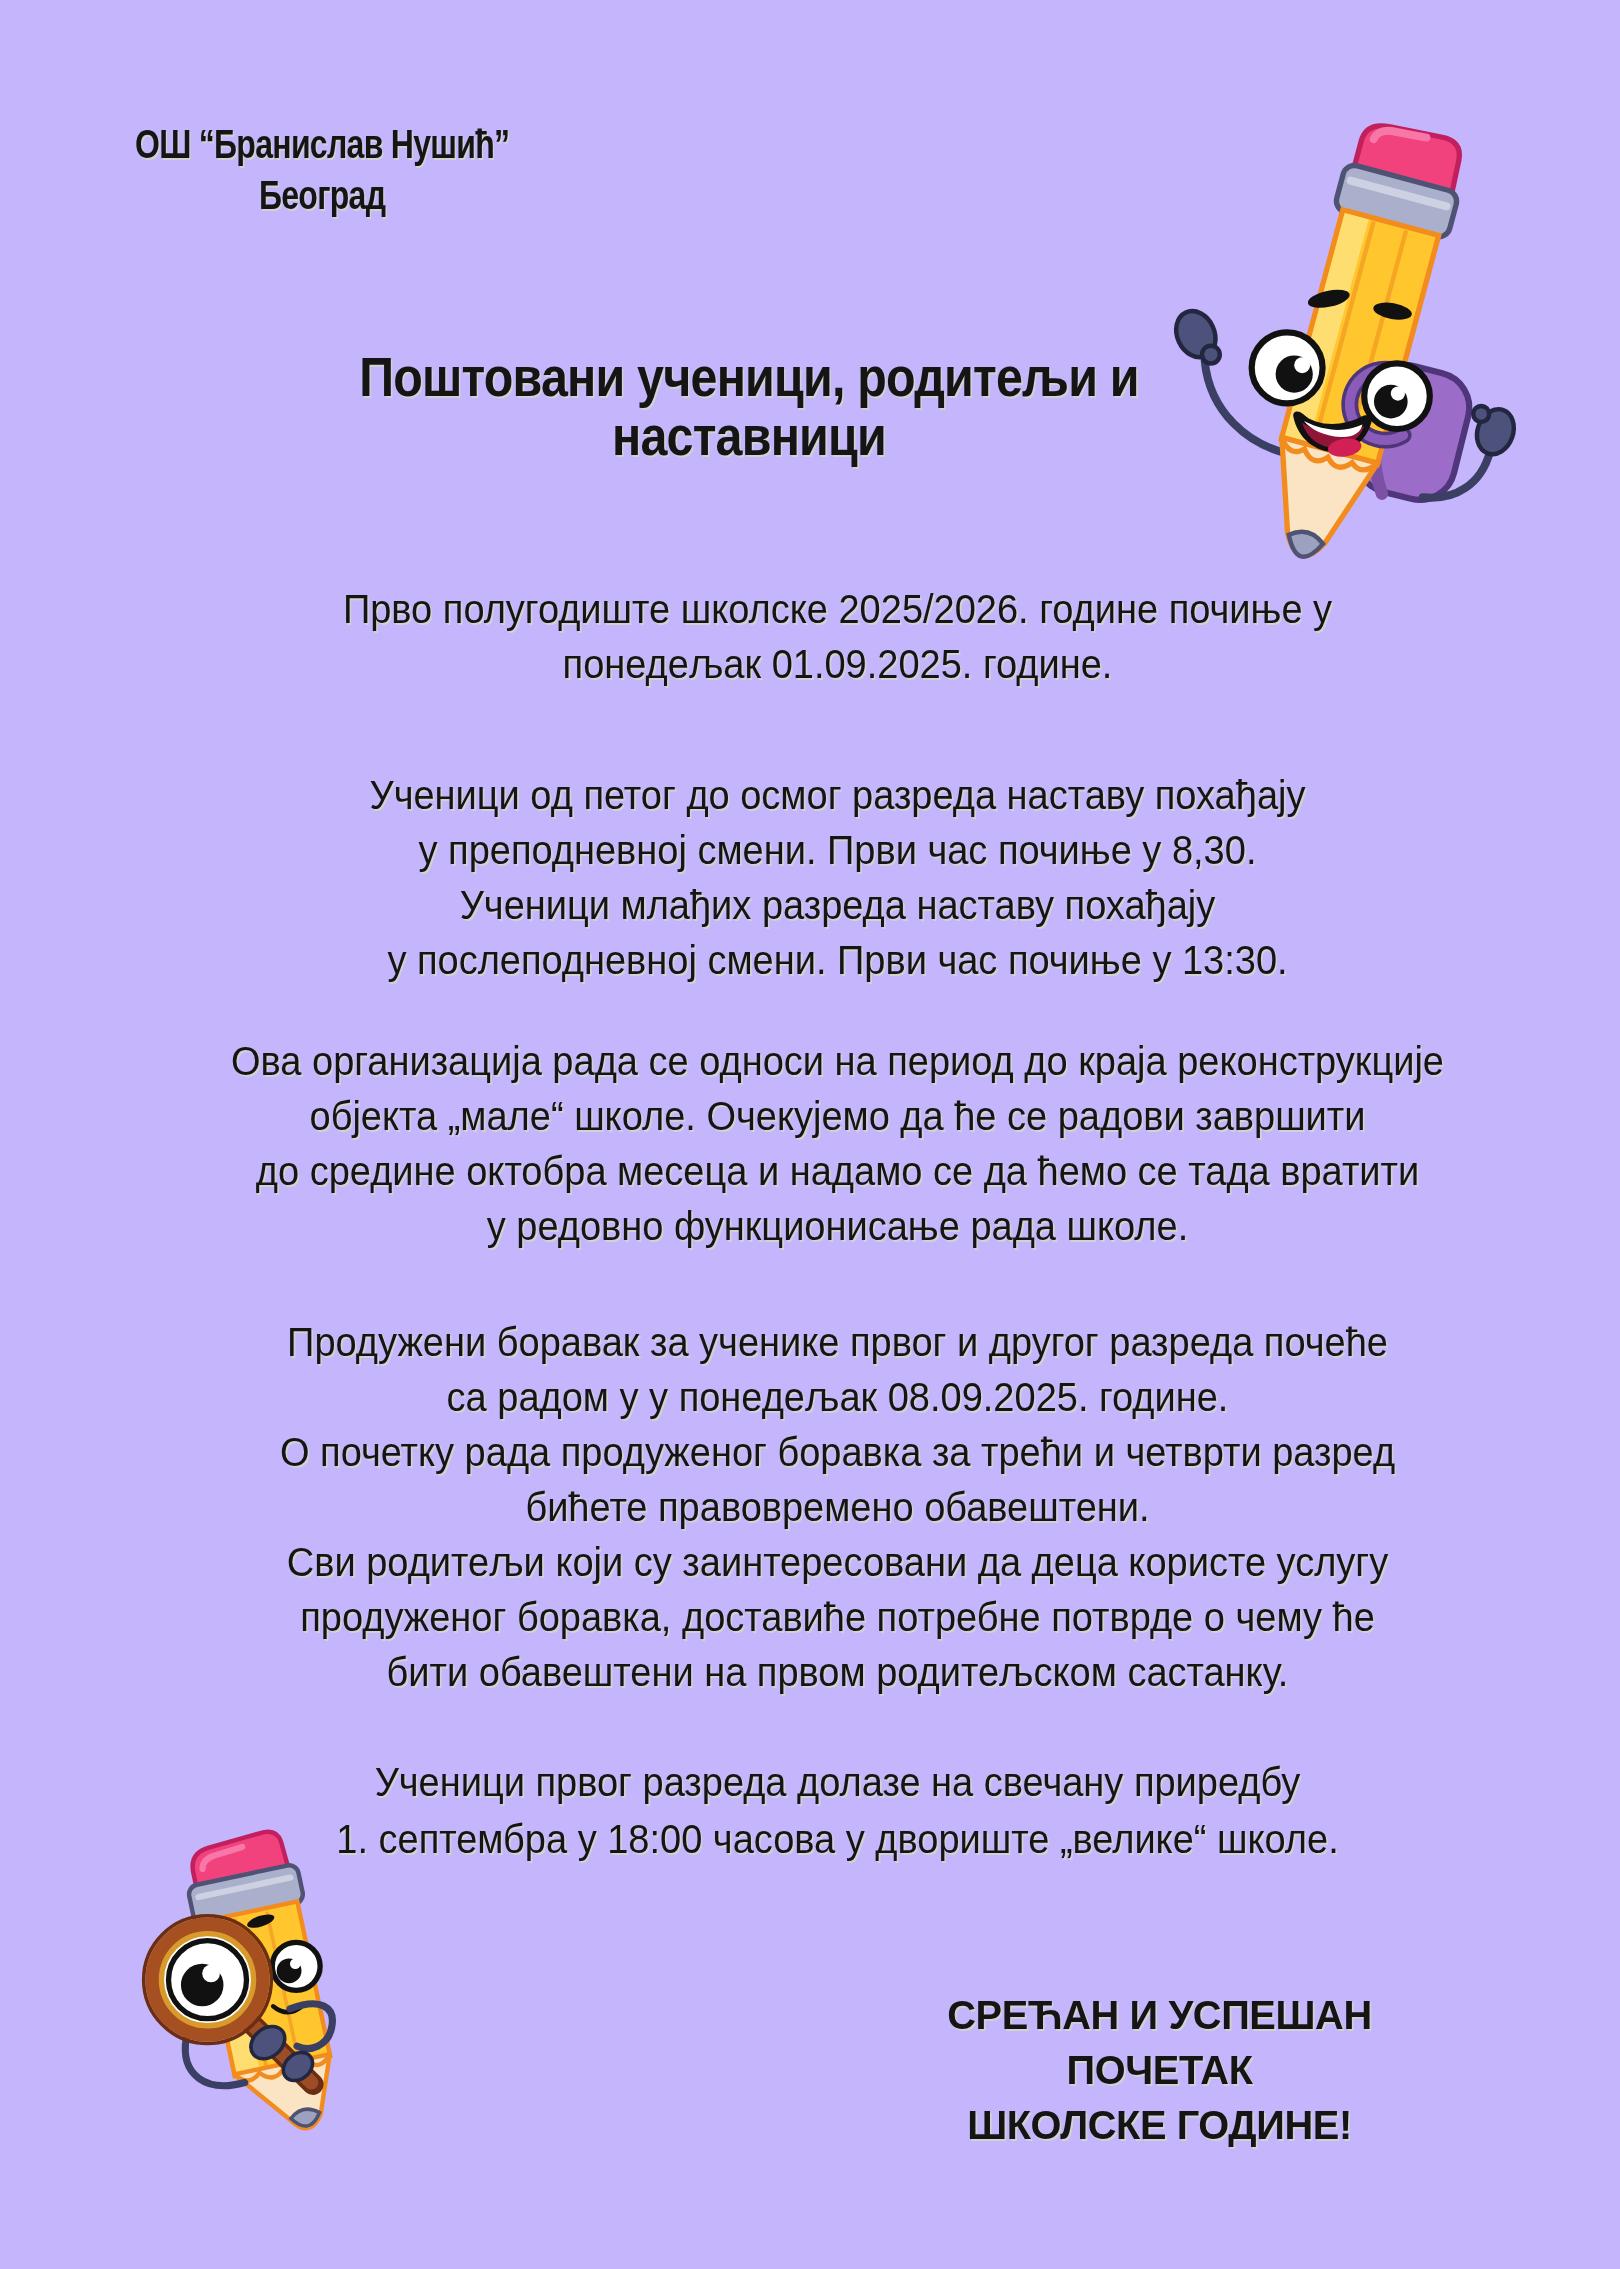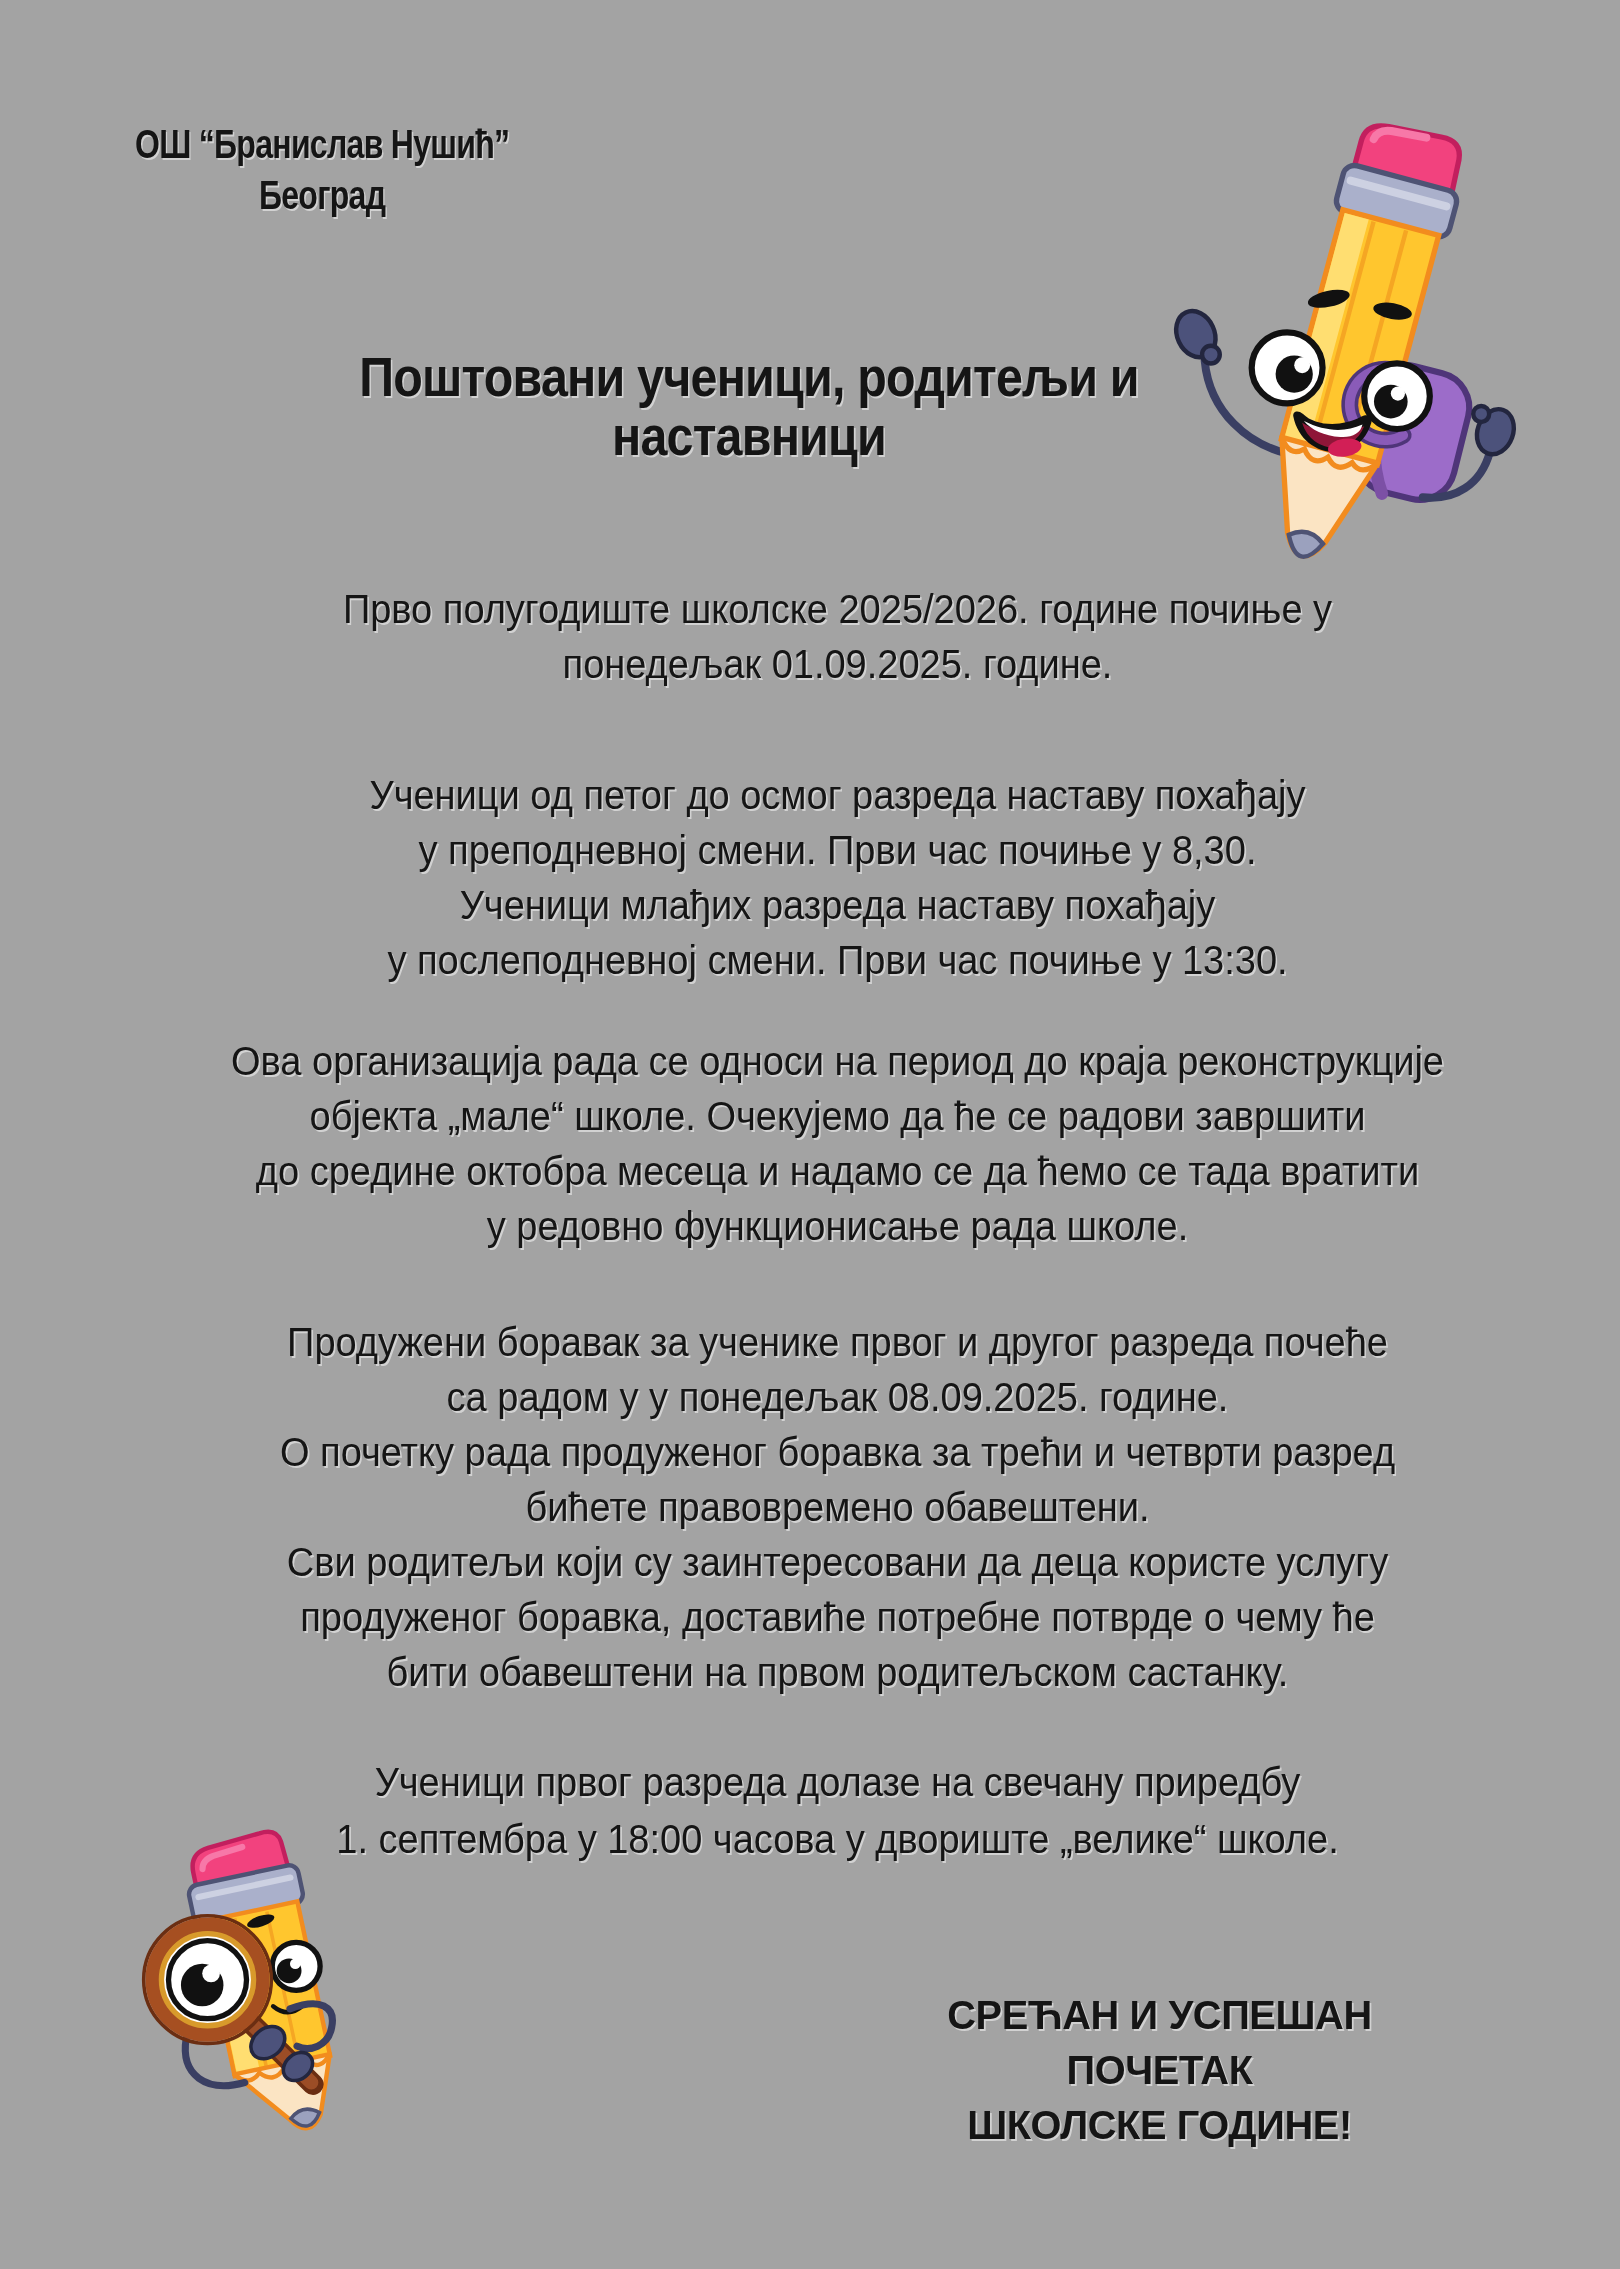--- a/index.html
+++ b/index.html
@@ -1,17 +1,17 @@
 <!DOCTYPE html>
 <html style="font-size:14px"><head>
 <meta charset="utf-8">
 <style>
   html,body{margin:0;padding:0;background:#ffffff;}
   .page{
-    position:relative;width:1621px;height:2270px;background:#a3a3a3;
+    position:relative;width:1621px;height:2270px;background:#c4b5fd;
     overflow:hidden;font-family:"Liberation Sans",sans-serif;color:#151515;
   }
   .sh{text-shadow:1.8px 1.8px 0 #d2d2d2;}
   
   .school-header{
     position:absolute;left:135px;top:119px;display:inline-block;text-align:center;
     font-weight:700;font-size:41px;line-height:51px;white-space:nowrap;
     transform:scaleX(0.78);transform-origin:0 0;letter-spacing:-0.9px;
   }
   

